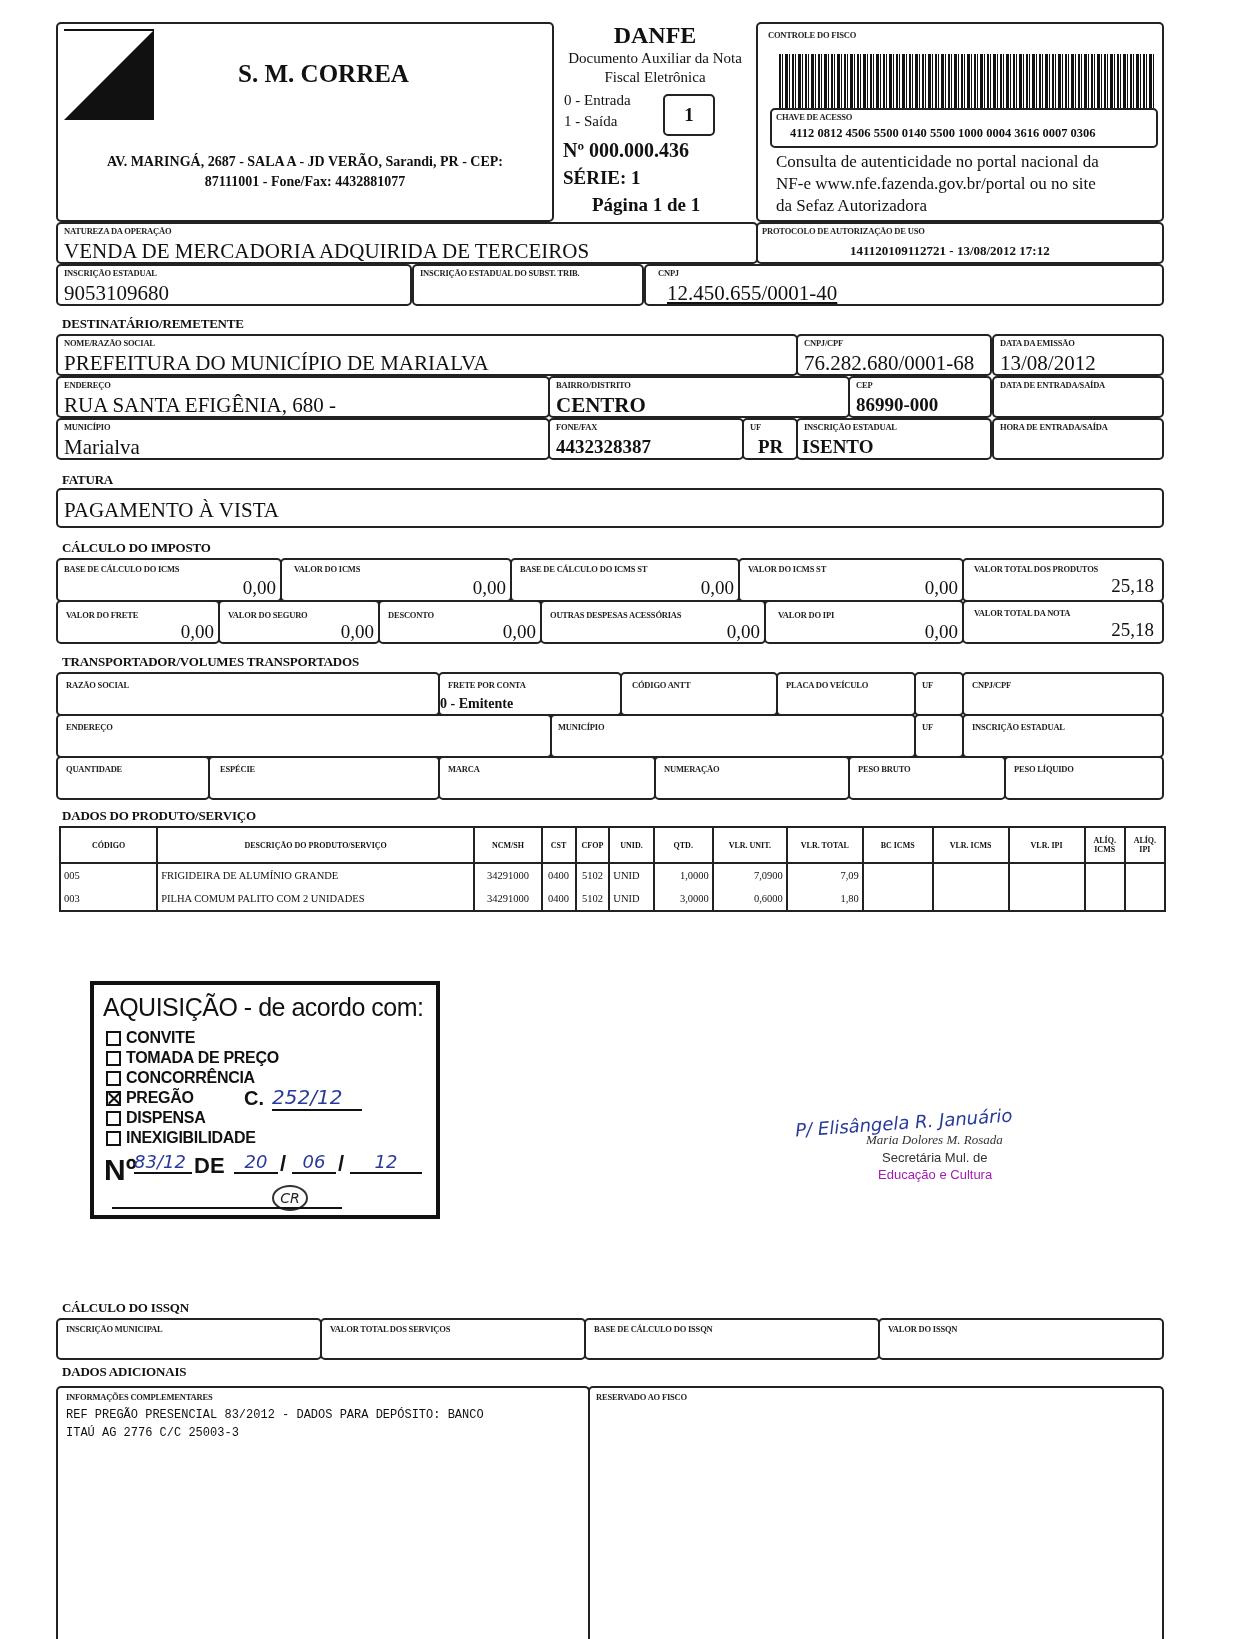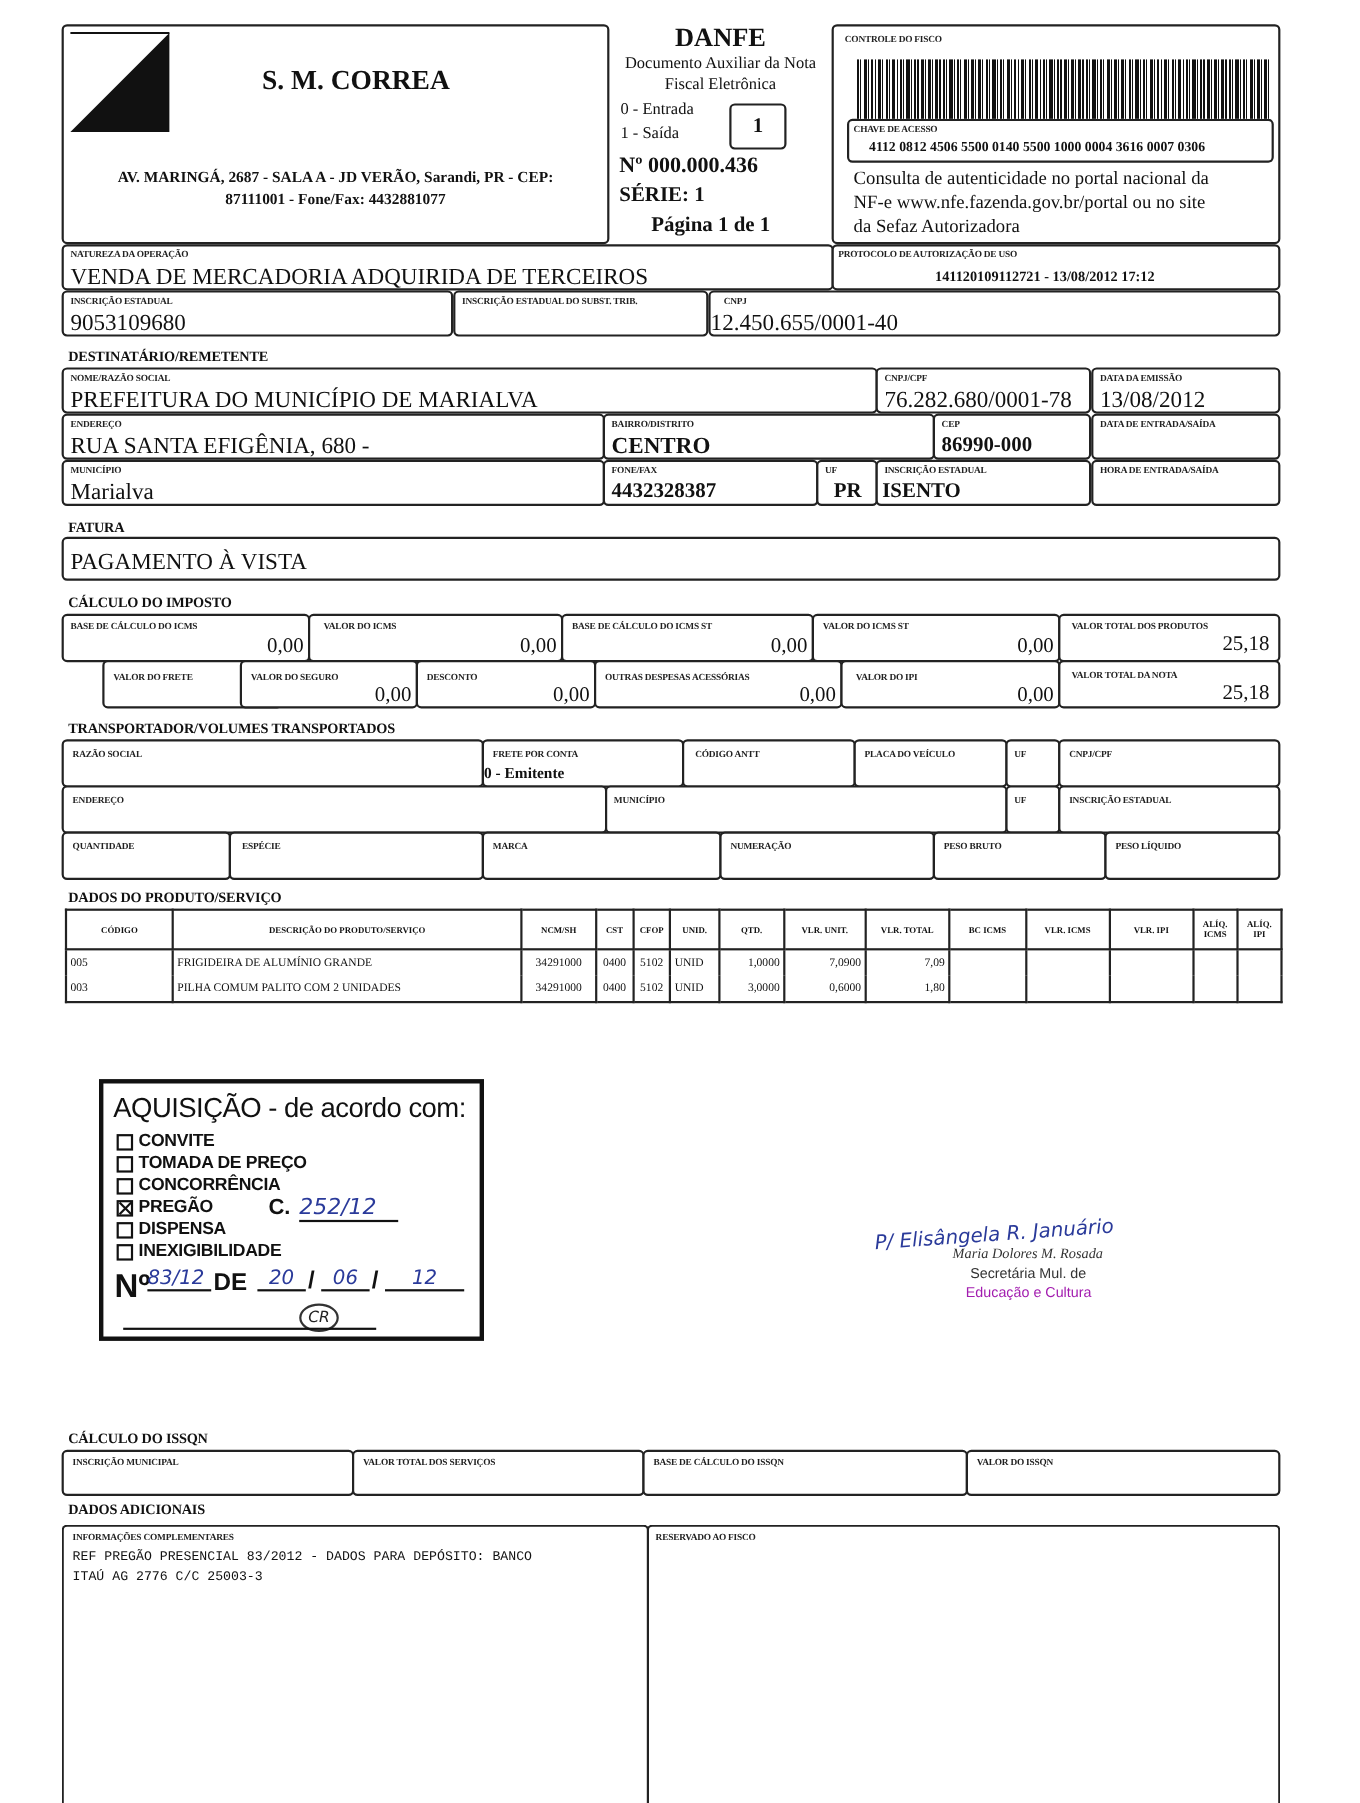--- a/index.html
+++ b/index.html
@@ -87,31 +87,31 @@
 </div>
 <div class="box" style="left:56px;top:264px;width:356px;height:42px;">
   <div class="lbl" style="left:6px;top:2px;">INSCRIÇÃO ESTADUAL</div>
   <div class="val big" style="left:6px;top:15px;">9053109680</div>
 </div>
 <div class="box" style="left:412px;top:264px;width:232px;height:42px;">
   <div class="lbl" style="left:6px;top:2px;">INSCRIÇÃO ESTADUAL DO SUBST. TRIB.</div>
 </div>
 <div class="box" style="left:644px;top:264px;width:520px;height:42px;">
   <div class="lbl" style="left:12px;top:2px;">CNPJ</div>
-  <div class="val big" style="left:0;top:15px;">12.450.655/0001-40</div>
+  <div class="val big" style="left:21px;top:15px;text-decoration:underline;">12.450.655/0001-40</div>
 </div>
 
 <div class="sect" style="left:62px;top:316px;">DESTINATÁRIO/REMETENTE</div>
 <div class="box" style="left:56px;top:334px;width:742px;height:42px;">
   <div class="lbl" style="left:6px;top:2px;">NOME/RAZÃO SOCIAL</div>
   <div class="val big" style="left:6px;top:15px;">PREFEITURA DO MUNICÍPIO DE MARIALVA</div>
 </div>
 <div class="box" style="left:796px;top:334px;width:196px;height:42px;">
   <div class="lbl" style="left:6px;top:2px;">CNPJ/CPF</div>
-  <div class="val big" style="left:6px;top:15px;">76.282.680/0001-78</div>
+  <div class="val big" style="left:6px;top:15px;">76.282.680/0001-68</div>
 </div>
 <div class="box" style="left:992px;top:334px;width:172px;height:42px;">
   <div class="lbl" style="left:6px;top:2px;">DATA DA EMISSÃO</div>
   <div class="val big" style="left:6px;top:15px;">13/08/2012</div>
 </div>
 <div class="box" style="left:56px;top:376px;width:494px;height:42px;">
   <div class="lbl" style="left:6px;top:2px;">ENDEREÇO</div>
   <div class="val big" style="left:6px;top:15px;">RUA SANTA EFIGÊNIA, 680 -</div>
 </div>
 <div class="box" style="left:548px;top:376px;width:302px;height:42px;">
@@ -164,21 +164,21 @@
   <div class="val num" style="right:4px;top:17px;">0,00</div>
 </div>
 <div class="box" style="left:738px;top:558px;width:226px;height:44px;">
   <div class="lbl" style="left:8px;top:4px;">VALOR DO ICMS ST</div>
   <div class="val num" style="right:4px;top:17px;">0,00</div>
 </div>
 <div class="box" style="left:962px;top:558px;width:202px;height:44px;">
   <div class="lbl" style="left:10px;top:4px;">VALOR TOTAL DOS PRODUTOS</div>
   <div class="val num" style="right:8px;top:15px;">25,18</div>
 </div>
-<div class="box" style="left:56px;top:600px;width:164px;height:44px;margin-left:37px;">
+<div class="box" style="left:56px;top:600px;width:164px;height:44px;">
   <div class="lbl" style="left:8px;top:8px;">VALOR DO FRETE</div>
   <div class="val num" style="right:4px;top:19px;">0,00</div>
 </div>
 <div class="box" style="left:218px;top:600px;width:162px;height:44px;">
   <div class="lbl" style="left:8px;top:8px;">VALOR DO SEGURO</div>
   <div class="val num" style="right:4px;top:19px;">0,00</div>
 </div>
 <div class="box" style="left:378px;top:600px;width:164px;height:44px;">
   <div class="lbl" style="left:8px;top:8px;">DESCONTO</div>
   <div class="val num" style="right:4px;top:19px;">0,00</div>

